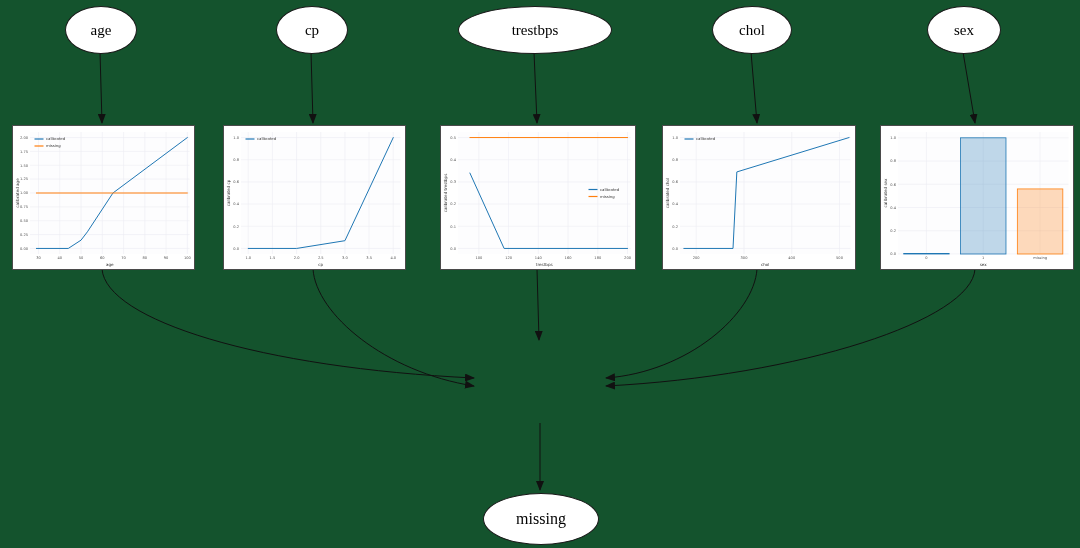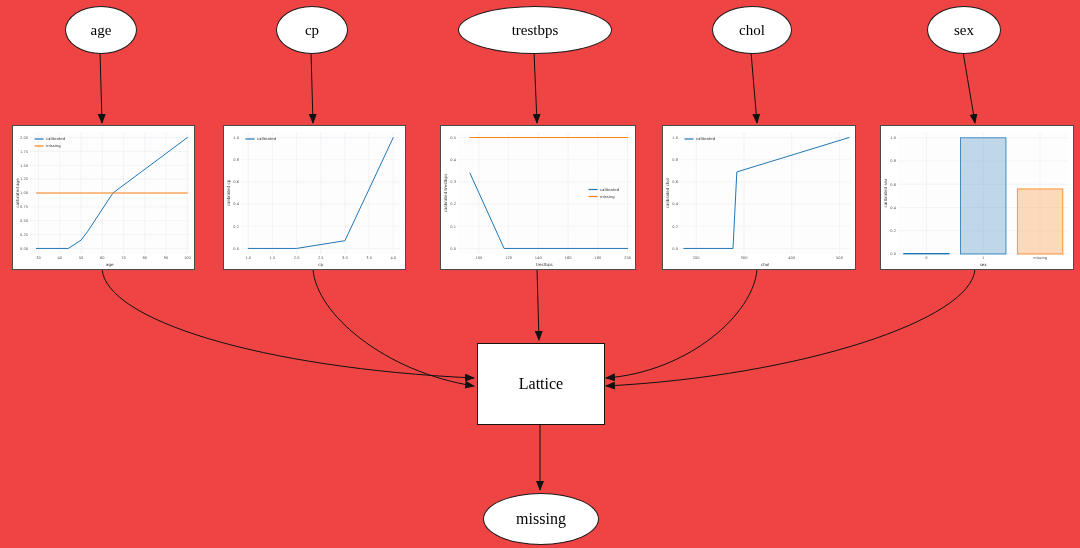--- a/index.html
+++ b/index.html
@@ -1,16 +1,16 @@
 <!DOCTYPE html>
 <html><head>
 <meta charset="utf-8">
 <style>
   html,body{margin:0;padding:0;background:#ffffff;}
-  .canvas{position:relative;width:1080px;height:548px;background:#ef4444;overflow:hidden;
+  .canvas{position:relative;width:1080px;height:548px;background:#14532d;overflow:hidden;
           font-family:"Liberation Serif", serif;}
   .edges{position:absolute;left:0;top:0;z-index:1;}
   .enode{position:absolute;z-index:2;border:1px solid #1a1a1a;border-radius:50%;background:#fff;
          display:flex;align-items:center;justify-content:center;
          font-size:15px;color:#000;line-height:1;}
   .lattice{position:absolute;z-index:2;border:1.5px solid #141414;background:#fff;
            display:flex;align-items:center;justify-content:center;font-size:16px;color:#000;}
   .chartbox{position:absolute;z-index:2;border:1px solid #4a4a4a;background:#fff;}
   .chartbox svg{display:block;}
 </style>
@@ -284,21 +284,18 @@
           <text transform="translate(5.5,67) rotate(-90)" x="0" y="0" font-family="DejaVu Sans, sans-serif" font-size="4.1" fill="#333333" text-anchor="middle">calibrated sex</text>
           <g>
             <rect x="22.68333333333333" y="127.41904761904762" width="45.46666666666667" height="0.5809523809523824" fill="rgba(31,119,180,0.28)" stroke="#1f77b4" stroke-width="0.8"></rect>
             <rect x="79.51666666666667" y="11.80952380952381" width="45.46666666666667" height="116.19047619047619" fill="rgba(31,119,180,0.28)" stroke="#1f77b4" stroke-width="0.8"></rect>
             <rect x="136.35000000000002" y="62.93333333333334" width="45.46666666666667" height="65.06666666666666" fill="rgba(255,127,14,0.28)" stroke="#ff7f0e" stroke-width="0.8"></rect>
           </g>
         </g>
       </svg>
   </div>
 
-  <div class="lattice" style="left:477px;top:343px;width:126px;height:80px;">
-    <span>Lattice</span>
-  </div>
 
   <div class="enode" id="n-output" style="left:483px;top:493px;width:114px;height:50px;font-size:16px;">
     <span>missing</span>
   </div>
 
 </div>
 
 </body></html>

